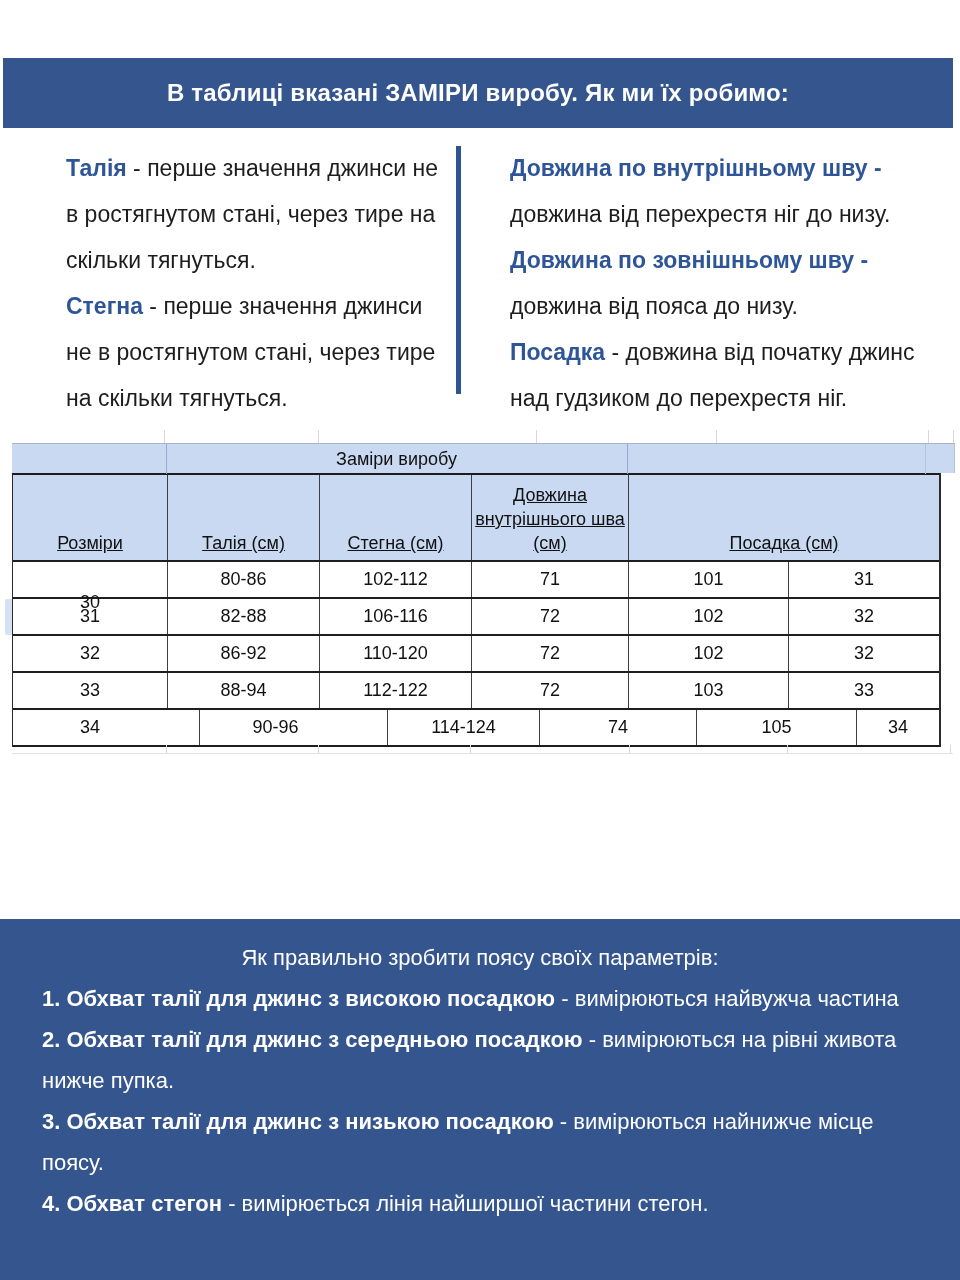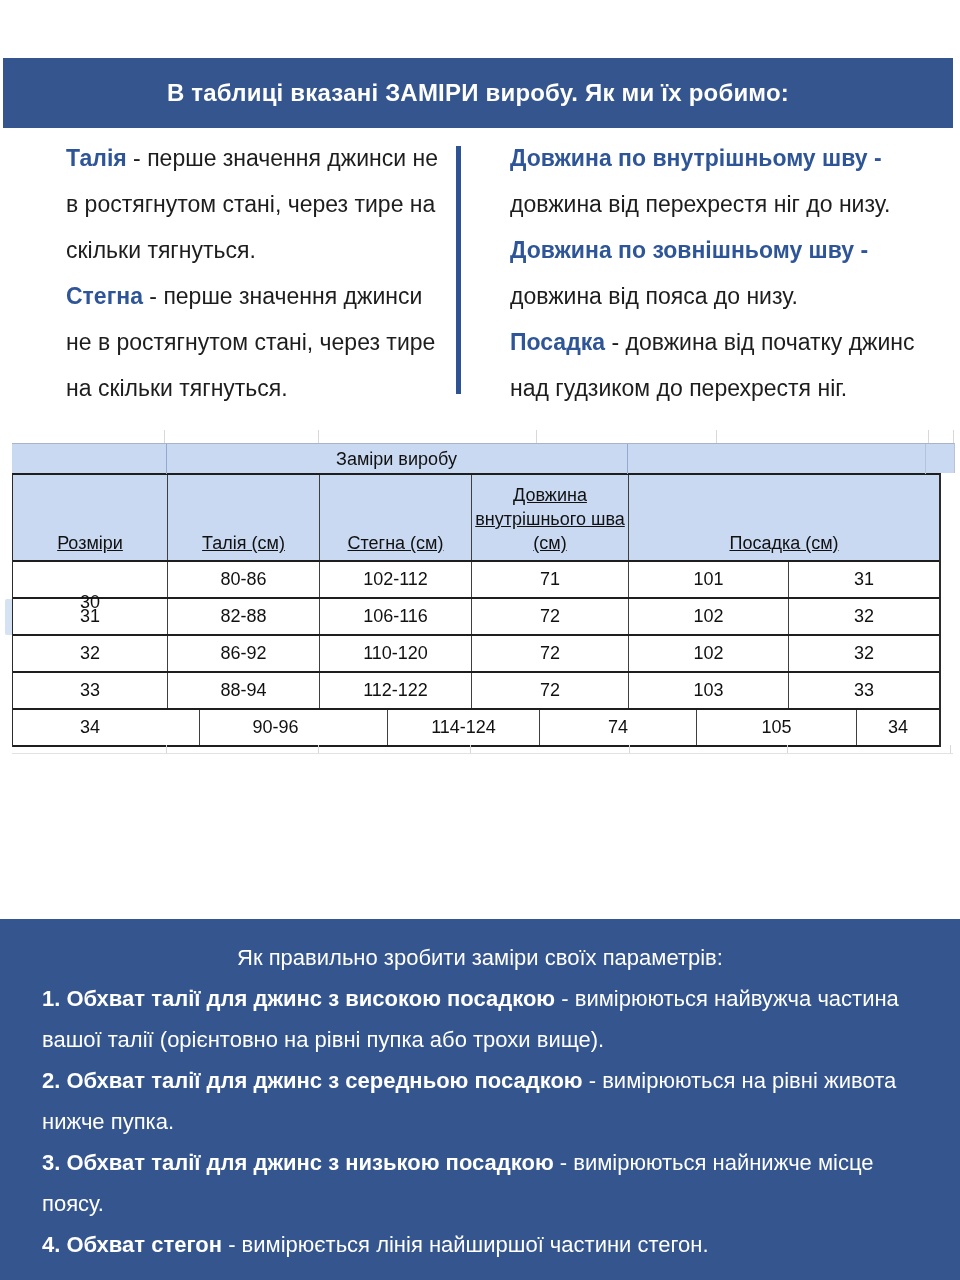--- a/index.html
+++ b/index.html
@@ -8,21 +8,21 @@
 
   
   .banner{position:absolute;left:3px;top:58px;width:950px;height:70px;background:var(--band-bg,#34558e);
           display:flex;align-items:center;justify-content:center;}
   .banner span{color:#ffffff;font-weight:bold;font-size:24px;letter-spacing:.2px;}
 
   
   .defs{position:absolute;top:145px;}
   .defs-left{left:66px;}
   .defs-right{left:510px;}
-  .def-line{height:46px;display:flex;font-size:23px;color:#1d1d1d;white-space:pre;}
+  .def-line{height:46px;display:flex;align-items:center;font-size:23px;color:#1d1d1d;white-space:pre;}
   .term{color:var(--accent,#2e5597);font-weight:bold;}
   .v-divider{position:absolute;left:456px;top:146px;width:5px;height:248px;background:#2e5395;}
 
   
   .stub{position:absolute;width:1px;background:#d8d8d8;}
   .stub-h{position:absolute;height:1px;background:#e2e2e2;}
 
   .row-highlight{position:absolute;left:5px;top:599px;width:9px;height:36px;background:#d5e2f4;border-radius:2px;}
 
   
@@ -146,24 +146,23 @@
 
   <div class="stub" style="left:166px;top:745px;height:9px;"></div>
   <div class="stub" style="left:318px;top:745px;height:9px;"></div>
   <div class="stub" style="left:470px;top:745px;height:9px;"></div>
   <div class="stub" style="left:629px;top:745px;height:9px;"></div>
   <div class="stub" style="left:787px;top:745px;height:9px;"></div>
   <div class="stub" style="left:950px;top:745px;height:9px;"></div>
   <div class="stub-h" style="left:12px;top:753px;width:941px;"></div>
 
   <div class="bottom-band">
-    <div class="b-heading">Як правильно зробити заміри своїх параметрів:</div>
+    <div class="b-heading">Як правильно зробити поясу своїх параметрів:</div>
     <div id="b-lines">
         <div class="b-line"><span class="blead">1. Обхват талії для джинс з високою посадкою</span><span> - вимірюються найвужча частина</span></div>
-        <div class="b-line"><span>вашої талії (орієнтовно на рівні пупка або трохи вище).</span></div>
         <div class="b-line"><span class="blead">2. Обхват талії для джинс з середньою посадкою</span><span> - вимірюються на рівні живота</span></div>
         <div class="b-line"><span>нижче пупка.</span></div>
         <div class="b-line"><span class="blead">3. Обхват талії для джинс з низькою посадкою</span><span> - вимірюються найнижче місце</span></div>
         <div class="b-line"><span>поясу.</span></div>
         <div class="b-line"><span class="blead">4. Обхват стегон</span><span> - вимірюється лінія найширшої частини стегон.</span></div>
       </div>
   </div>
 
 </div>
 

